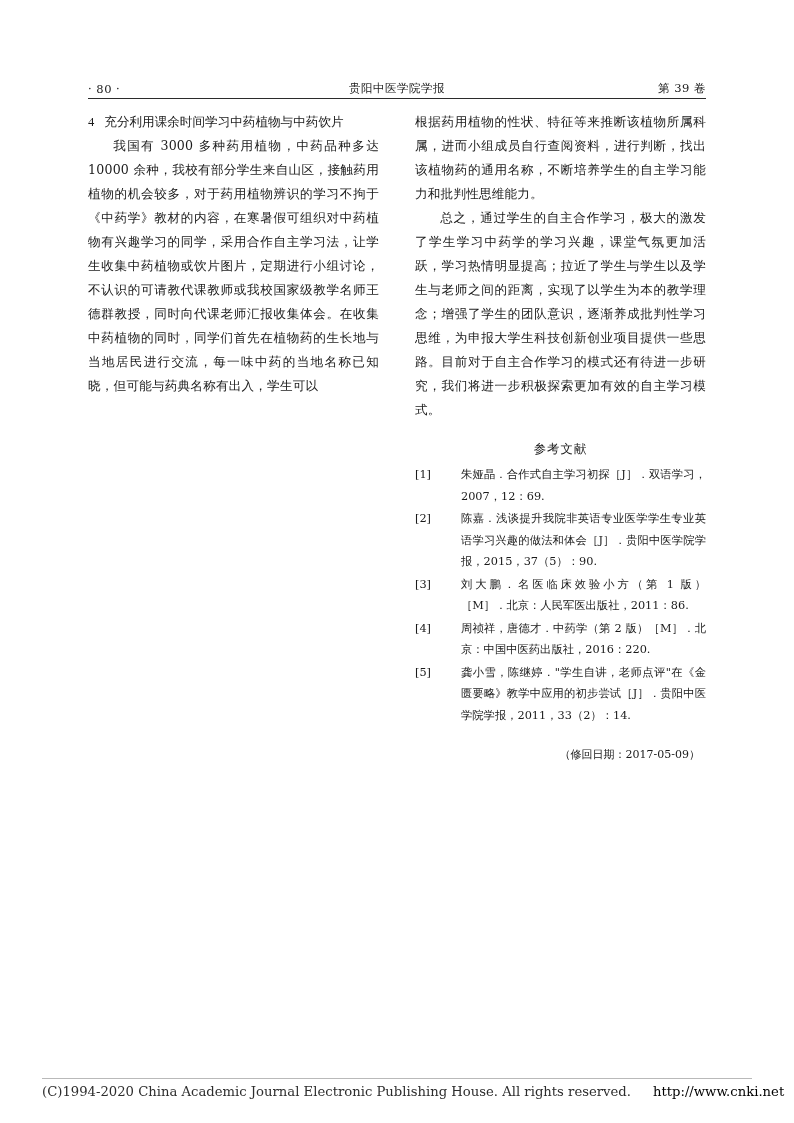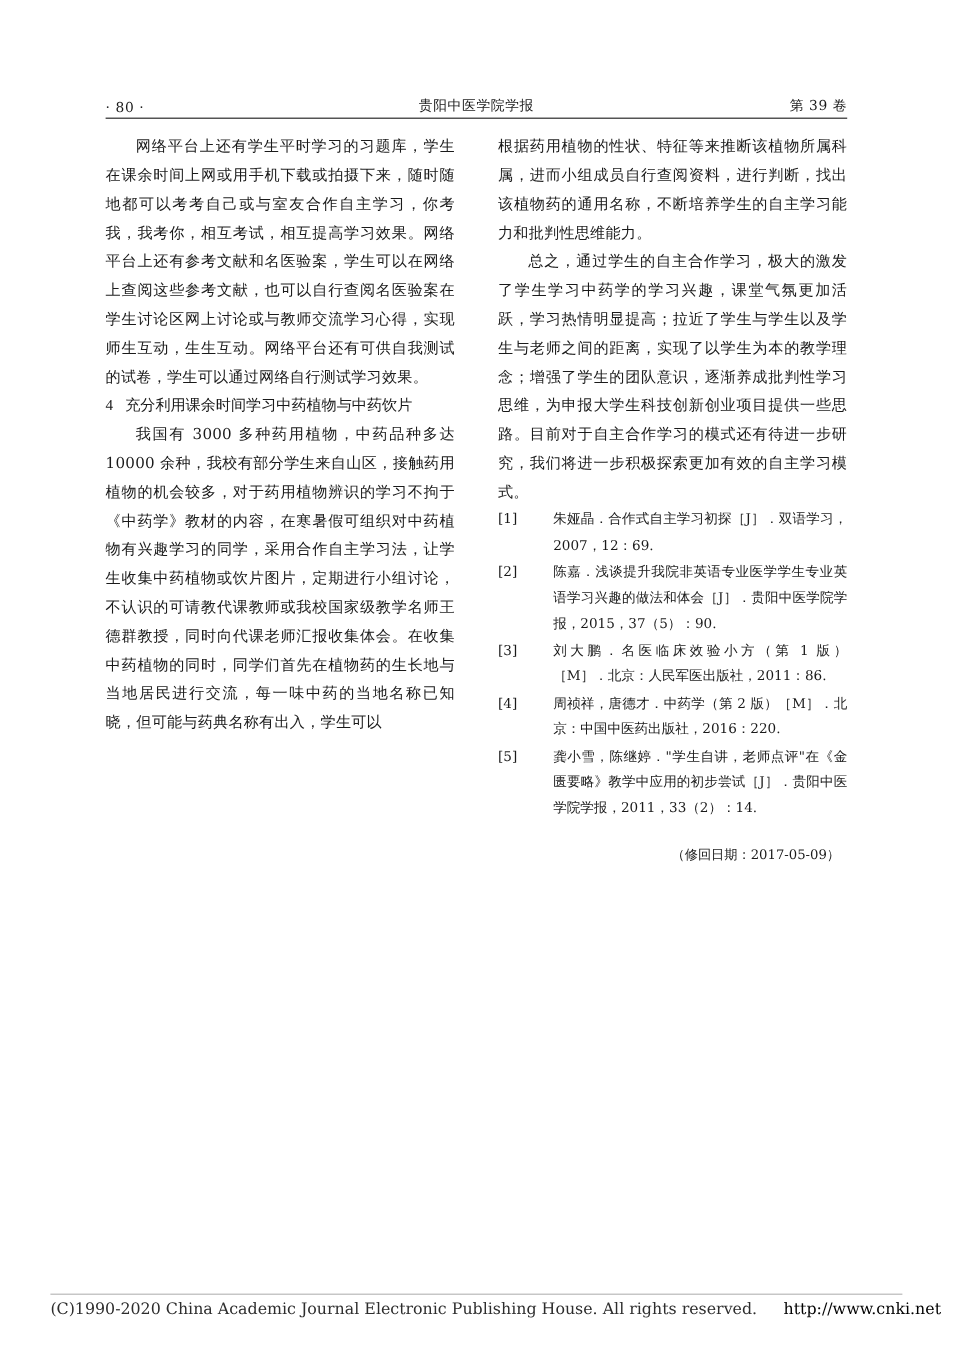--- a/index.html
+++ b/index.html
@@ -169,31 +169,31 @@
   <div class="runhead">
     <span class="page-no">· 80 ·</span>
     <span class="journal">贵阳中医学院学报</span>
     <span class="vol">第 39 卷</span>
   </div>
   <div class="head-rule"></div>
 
   <div class="columns">
 
     <div class="col">
-      <p class="body indent2">网络平台上还有学生平时学习的习题库，学生在课余时间上网或用手机下载或拍摄下来，随时随地都可以考考自己或与室友合作自主学习，你考我，我考你，相互考试，相互提高学习效果。网络平台上还有参考文献和名医验案，学生可以在网络上查阅这些参考文献，也可以自行查阅名医验案在学生讨论区网上讨论或与教师交流学习心得，实现师生互动，生生互动。网络平台还有可供自我测试的试卷，学生可以通过网络自行测试学习效果。</p>
       <h4 class="section">
         <span class="num">4</span><span>充分利用课余时间学习中药植物与中药饮片</span>
       </h4>
       <p class="body indent2">我国有 3000 多种药用植物，中药品种多达 10000 余种，我校有部分学生来自山区，接触药用植物的机会较多，对于药用植物辨识的学习不拘于《中药学》教材的内容，在寒暑假可组织对中药植物有兴趣学习的同学，采用合作自主学习法，让学生收集中药植物或饮片图片，定期进行小组讨论，不认识的可请教代课教师或我校国家级教学名师王德群教授，同时向代课老师汇报收集体会。在收集中药植物的同时，同学们首先在植物药的生长地与当地居民进行交流，每一味中药的当地名称已知晓，但可能与药典名称有出入，学生可以</p>
     </div>
 
     <div class="col">
       <p class="body indent0">根据药用植物的性状、特征等来推断该植物所属科属，进而小组成员自行查阅资料，进行判断，找出该植物药的通用名称，不断培养学生的自主学习能力和批判性思维能力。</p>
       <p class="body indent2">总之，通过学生的自主合作学习，极大的激发了学生学习中药学的学习兴趣，课堂气氛更加活跃，学习热情明显提高；拉近了学生与学生以及学生与老师之间的距离，实现了以学生为本的教学理念；增强了学生的团队意识，逐渐养成批判性学习思维，为申报大学生科技创新创业项目提供一些思路。目前对于自主合作学习的模式还有待进一步研究，我们将进一步积极探索更加有效的自主学习模式。</p>
 
+      <h5 class="ref-title">参考文献</h5>
 
       <ul class="ref-list">
         <li class="ref-item">
           <span class="tag">[1]</span>
           <span class="txt">朱娅晶．合作式自主学习初探［J］．双语学习，2007，12：69.</span>
         </li>
         <li class="ref-item">
           <span class="tag">[2]</span>
           <span class="txt">陈嘉．浅谈提升我院非英语专业医学学生专业英语学习兴趣的做法和体会［J］．贵阳中医学院学报，2015，37（5）：90.</span>
         </li>
@@ -210,17 +210,17 @@
           <span class="txt">龚小雪，陈继婷．"学生自讲，老师点评"在《金匮要略》教学中应用的初步尝试［J］．贵阳中医学院学报，2011，33（2）：14.</span>
         </li>
       </ul>
 
       <div class="received">（修回日期：2017-05-09）</div>
     </div>
   </div>
 
   <div class="foot-rule"></div>
   <div class="footer">
-    <span class="copy">(C)1990-2020 China Academic Journal Electronic Publishing House. All rights reserved.</span>
+    <span class="copy">(C)1994-2020 China Academic Journal Electronic Publishing House. All rights reserved.</span>
     <a class="url" href="#">http://www.cnki.net</a>
   </div>
 
 </div>
 
 </body></html>

